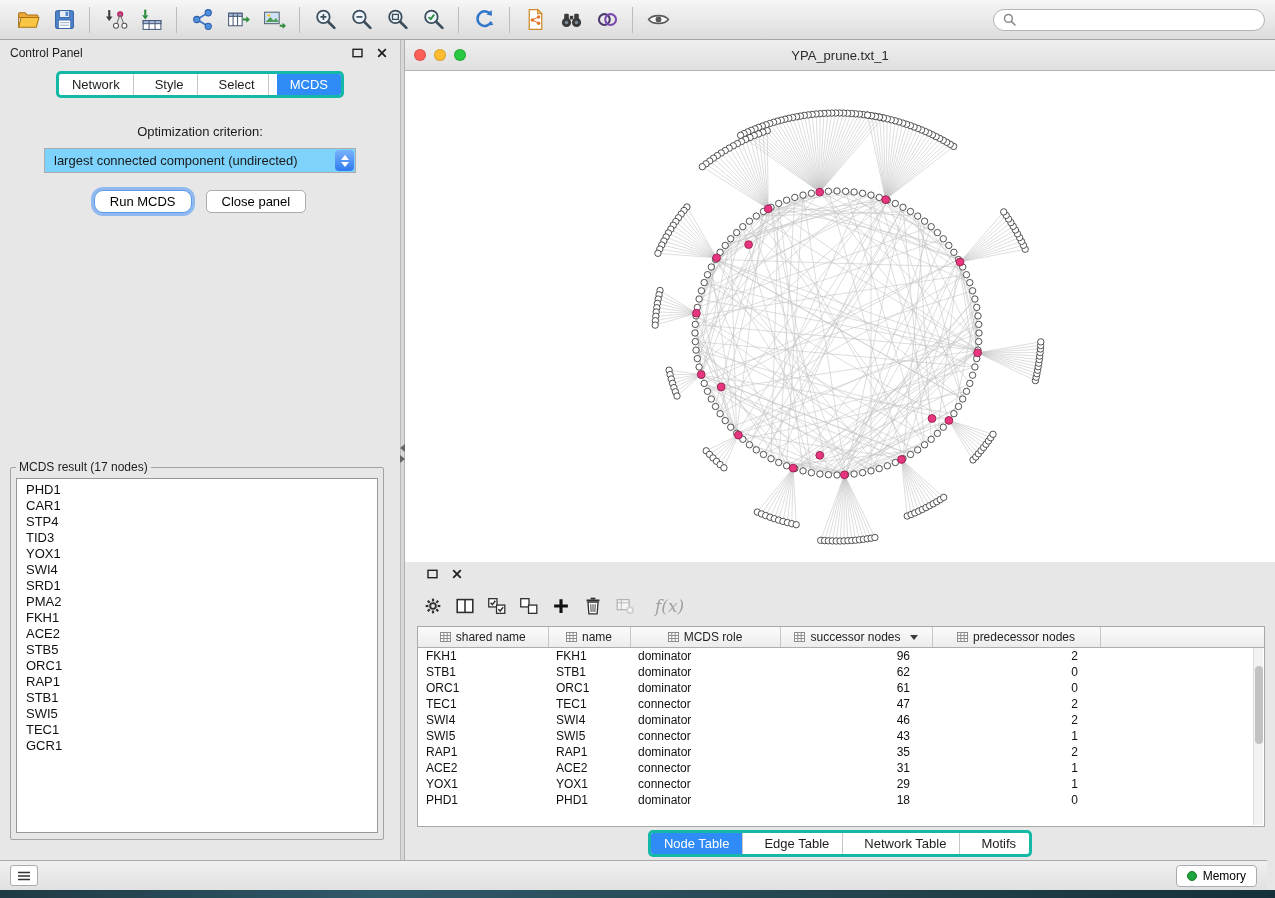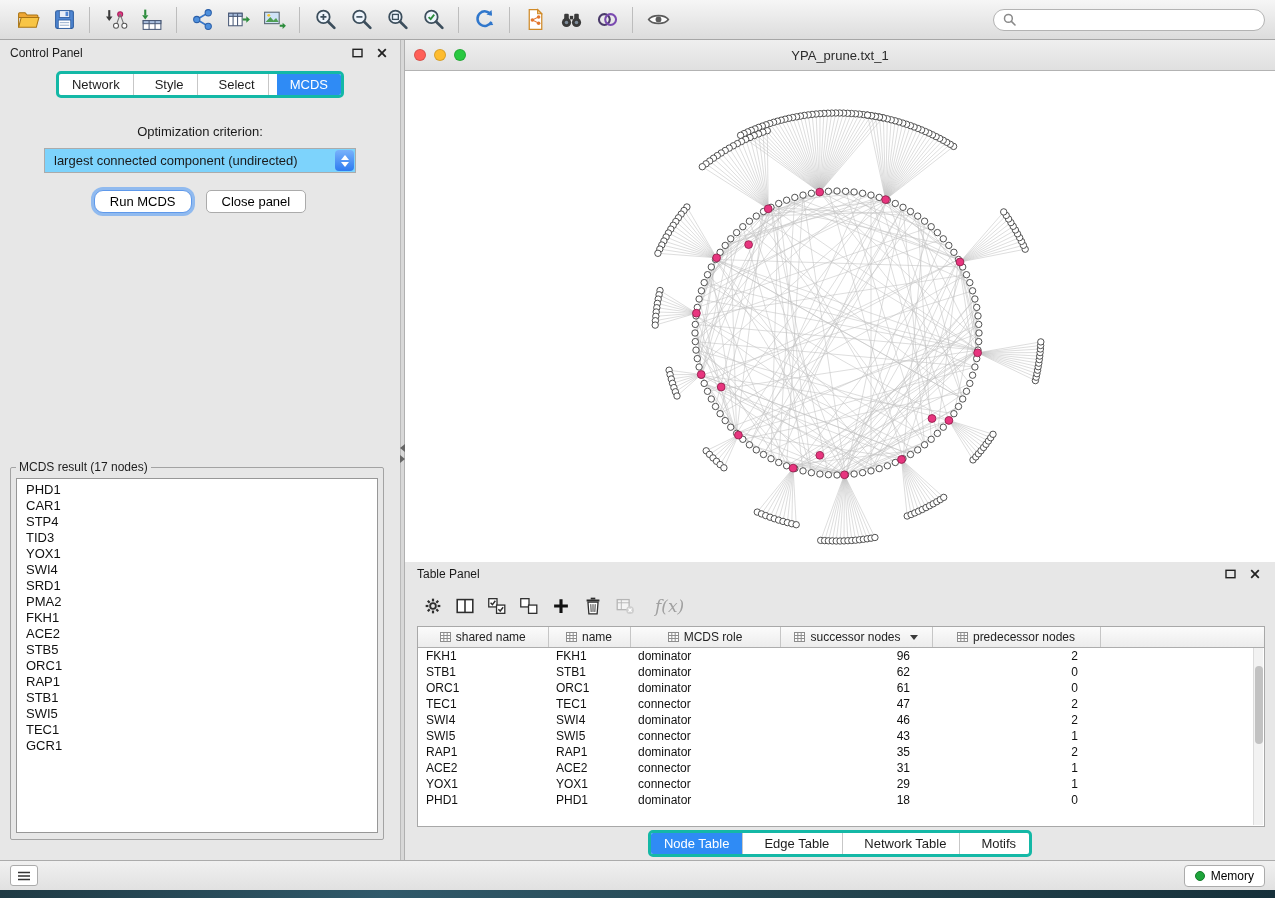--- a/index.html
+++ b/index.html
@@ -89,21 +89,21 @@
   .sort-arrow { width:0; height:0; border-left:4px solid transparent; border-right:4px solid transparent; border-top:5px solid #3a3a3a; margin-left:4px; }
   td { height:16px; padding:0 8px; font-size:12px; color:#111; white-space:nowrap; overflow:hidden; }
   td.num { text-align:right; padding-right:22px; }
   .col-shared-name { width:130px; } .col-name { width:82px; } .col-mcds-role { width:150px; }
   .col-successor-nodes { width:152px; } .col-predecessor-nodes { width:168px; }
   .v-scroll { position:absolute; top:21px; right:1px; width:10px; bottom:1px; background:#f2f2f2; border-left:1px solid #dcdcdc; }
   .v-thumb { position:absolute; top:18px; left:1px; width:8px; height:78px; background:#c2c2c2; border-radius:4px; }
   .tp-tabs-row { height:33px; display:flex; align-items:center; justify-content:center; flex:0 0 auto; }
 
   
-  .statusbar { position:absolute; left:0; right:0; bottom:8px; height:30px;
+  .statusbar { position:absolute; left:0; right:8px; bottom:8px; height:30px;
     background:linear-gradient(#f0f0f0,#e1e1e1); border-top:1px solid #ababab;
     display:flex; align-items:center; padding:0 10px; }
   .hamburger-btn { width:28px; height:21px; background:#fff; border:1px solid #ababab; border-radius:3px;
     display:flex; align-items:center; justify-content:center; cursor:pointer; }
   .memory-btn { margin-left:auto; height:22px; background:#fff; border:1px solid #ababab; border-radius:4px;
     display:flex; align-items:center; gap:6px; padding:0 10px; font-size:12px; cursor:pointer;
     font-family:"Liberation Sans", sans-serif; }
   .mem-dot { width:10px; height:10px; border-radius:50%; background:#1ea53b; border:1px solid #157a2b; }
   .desktop-strip { position:absolute; left:0; right:0; bottom:0; height:8px;
     background:linear-gradient(90deg,#1f3a44,#30596a 30%,#24454f 65%,#16303a); }
@@ -1072,21 +1072,20 @@
                 <circle cx="316.2" cy="316.0" r="3.9000000000000004"></circle>
                 <circle cx="414.8" cy="384.3" r="3.9000000000000004"></circle>
                 <circle cx="527.0" cy="347.5" r="3.9000000000000004"></circle>
               </g>
             </svg>
         </div>
       </div>
 
       <div class="table-panel">
         <div class="tp-header">
-          <span class="ph-title">Table Panel</span>
           <button class="ph-btn">
             <span class="icon">
                 <svg width="11" height="10" viewBox="0 0 11 10">
                   <rect x="1" y="1.3" width="9" height="7.4" fill="none" stroke="#222" stroke-width="1.4"></rect>
                 </svg>
               </span>
           </button>
           <button class="ph-btn">
             <span class="icon">
                 <svg width="10" height="10" viewBox="0 0 10 10">

